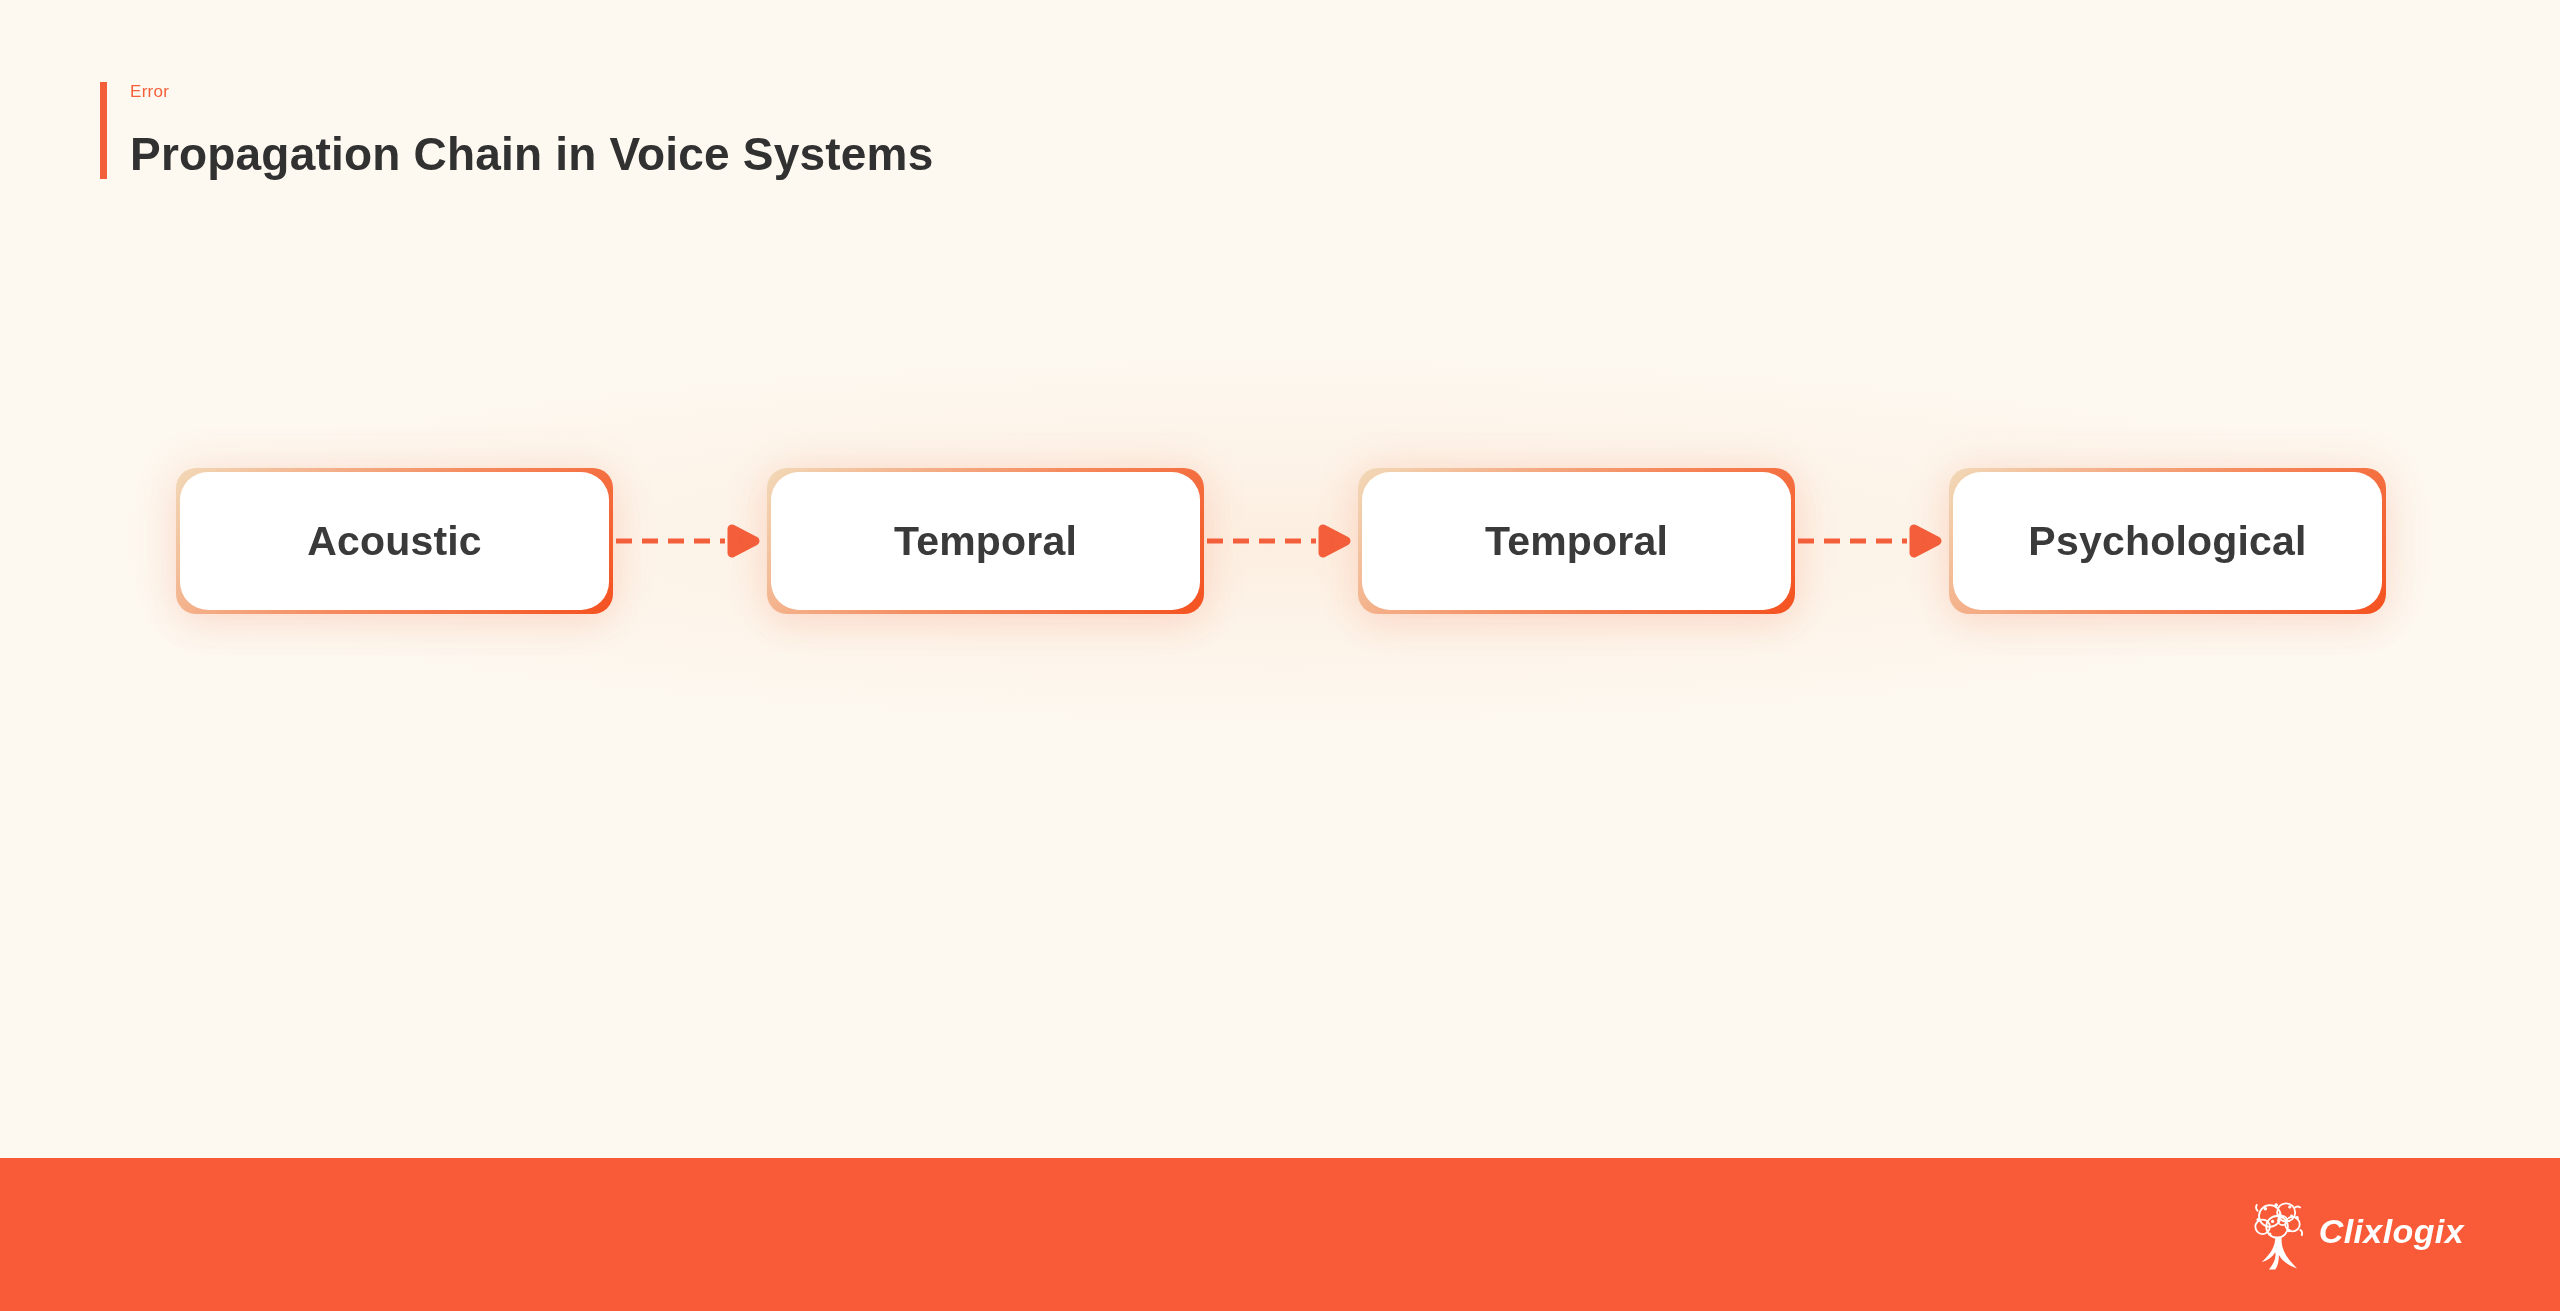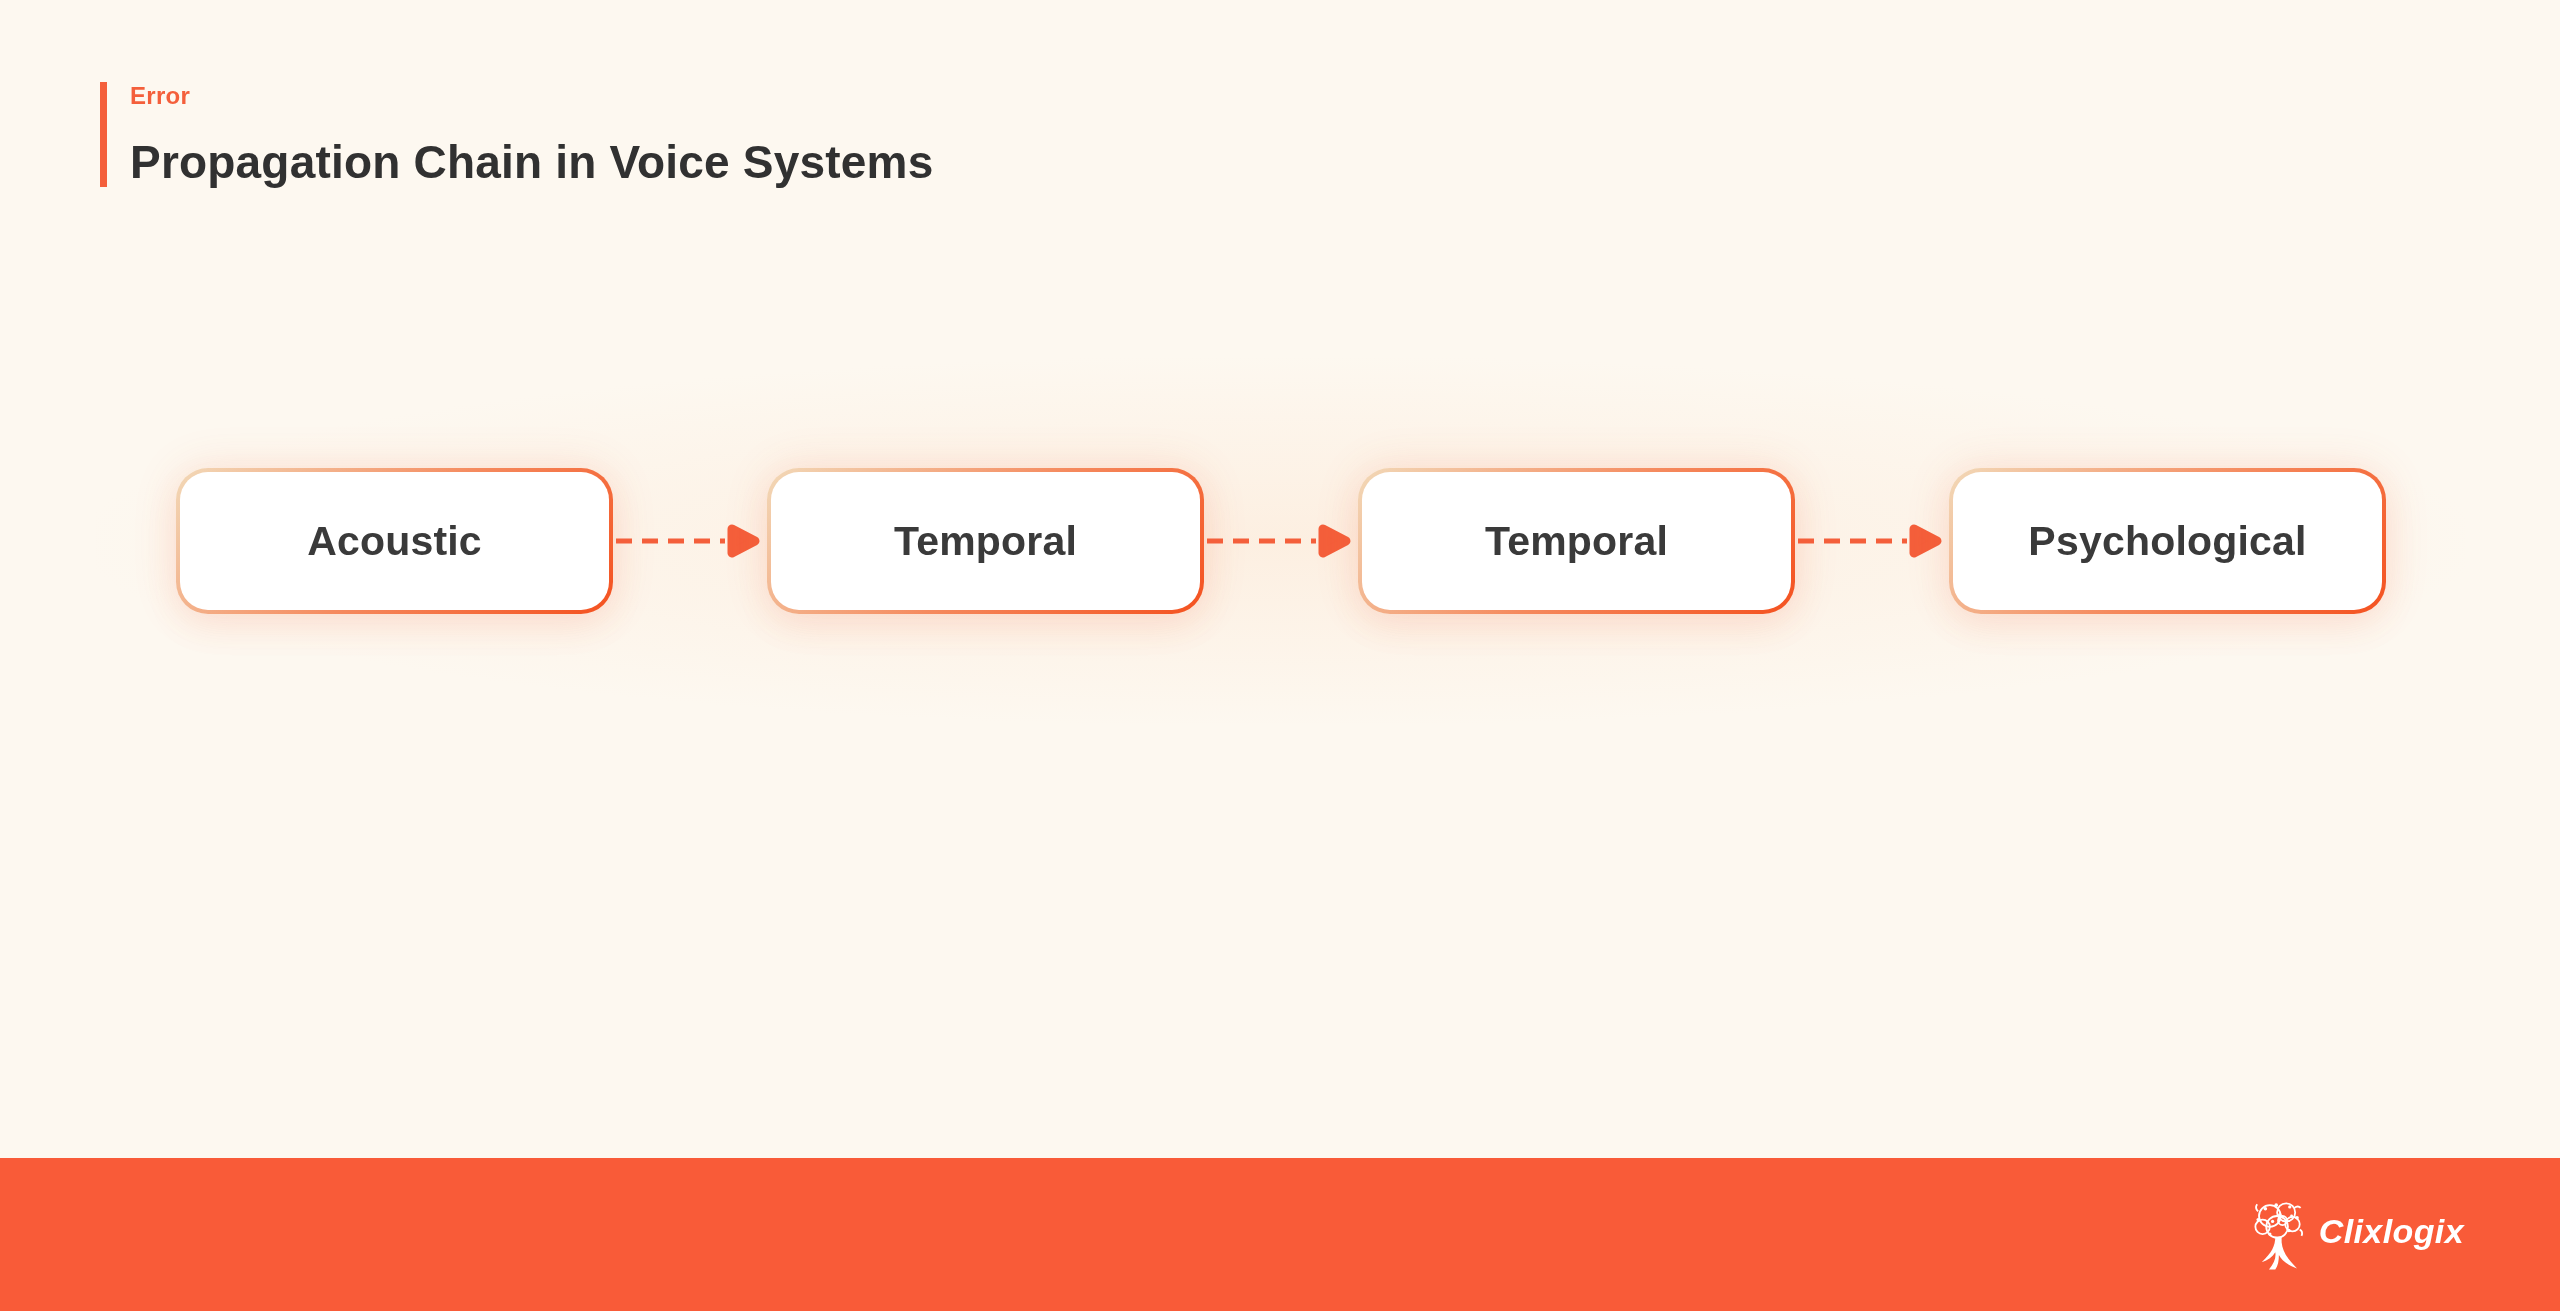--- a/index.html
+++ b/index.html
@@ -23,24 +23,24 @@
 
   
   .header {
     position: absolute;
     left: 100px;
     top: 82px;
     border-left: 7px solid var(--accent);
     padding-left: 23px;
   }
   .eyebrow {
-    font-size: 24px;
+    font-size: 17px;
     line-height: 1.15;
     color: var(--accent);
-    font-weight: 700;
+    font-weight: 400;
     letter-spacing: 0.3px;
   }
   .page-title {
     margin-top: 27px;
     font-size: 46px;
     line-height: 1.1;
     font-weight: 700;
     color: var(--title);
     letter-spacing: 0.2px;
   }
@@ -61,21 +61,21 @@
       rgba(252, 228, 207, 0.45) 0%,
       rgba(253, 248, 240, 0) 72%);
     z-index: 0;
     pointer-events: none;
   }
   .stage-box {
     position: relative;
     z-index: 1;
     width: 437px;
     height: 146px;
-    border-radius: 32px;
+    border-radius: 20px;
     padding: 4px;
     background: linear-gradient(135deg,
       var(--border-light) 0%,
       var(--border-mid) 52%,
       var(--border-dark) 100%);
     box-shadow: 0 0 45px rgba(244, 100, 60, 0.14),
                 0 14px 34px rgba(244, 100, 60, 0.08);
   }
   .stage-box-inner {
     width: 100%;

